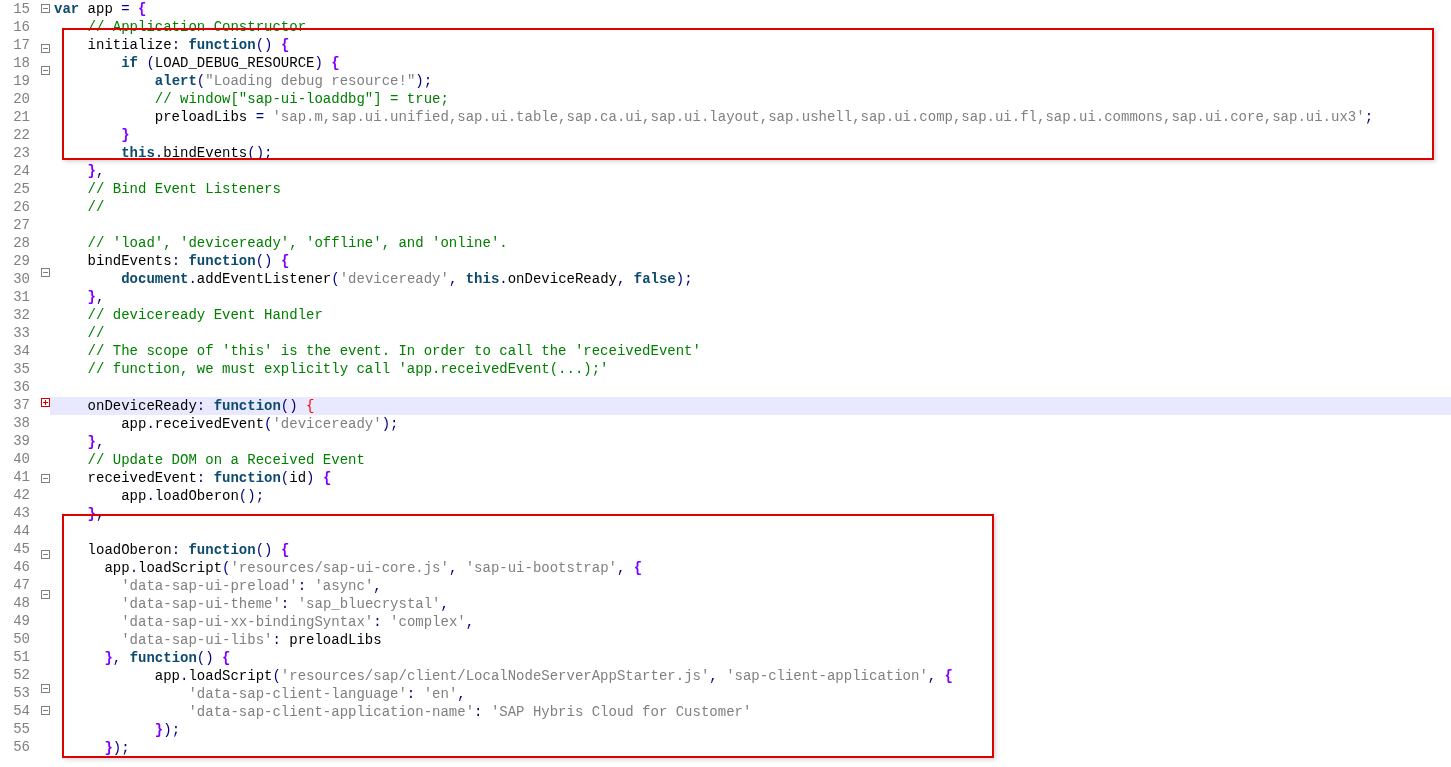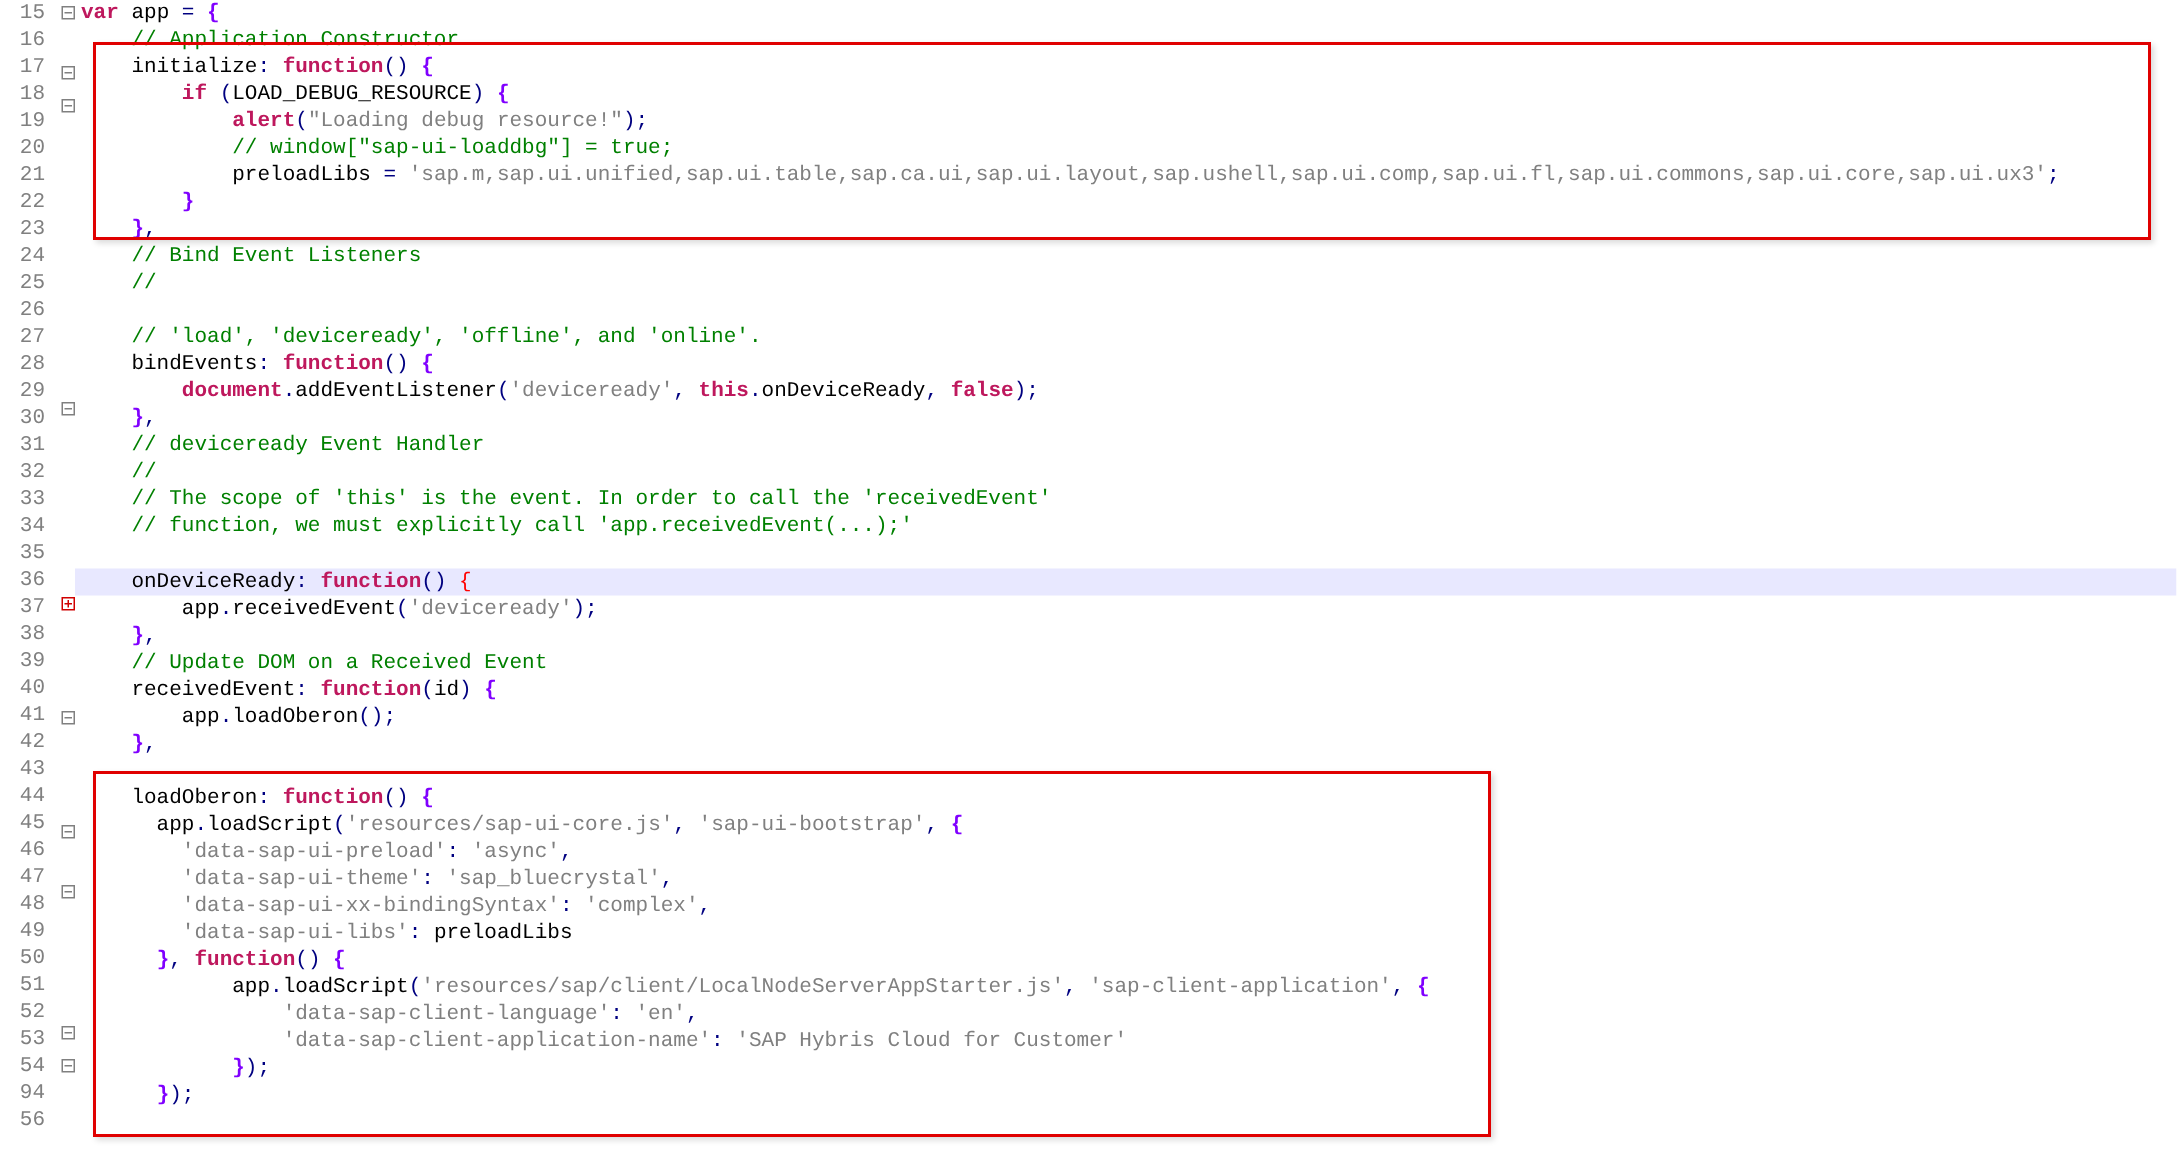--- a/index.html
+++ b/index.html
@@ -56,21 +56,21 @@
   }
   .code {
     flex: 1;
     position: relative;
   }
   .line {
     height: 18px;
     padding-left: 4px;
   }
   .hl { background: #e8e8ff; margin-top: 19px; }
-  .kw { color: #be185d; font-weight: bold; }
+  .kw { color: #0c4a6e; font-weight: bold; }
   .str { color: #808080; }
   .com { color: #008000; }
   .punct { color: #000080; }
   .pbrace { color: #8000ff; font-weight: bold; }
   .redbr { color: #ff0000; }
 
   .redbox {
     position: absolute;
     border: 2px solid #e00000;
     pointer-events: none;
@@ -128,21 +128,21 @@
       <div class="line">45</div>
       <div class="line">46</div>
       <div class="line">47</div>
       <div class="line">48</div>
       <div class="line">49</div>
       <div class="line">50</div>
       <div class="line">51</div>
       <div class="line">52</div>
       <div class="line">53</div>
       <div class="line">54</div>
-      <div class="line">94</div>
+      <div class="line">55</div>
       <div class="line">56</div>
     </div>
   <div class="foldcol" id="foldcol">
       <div class="line">
         <span class="fold"></span>
       </div>
       <div class="line"></div>
       <div class="line">
         <span class="fold"></span>
       </div>
@@ -205,20 +205,21 @@
     <div class="redbox box1"></div>
     <div class="redbox box2"></div>
   <pre class="line"><span class="kw">var</span><span> app </span><span class="punct">=</span><span> </span><span class="pbrace">{</span></pre>
       <pre class="line"><span>    </span><span class="com">// Application Constructor</span></pre>
       <pre class="line"><span>    initialize</span><span class="punct">:</span><span> </span><span class="kw">function</span><span class="punct">()</span><span> </span><span class="pbrace">{</span></pre>
       <pre class="line"><span>        </span><span class="kw">if</span><span> </span><span class="punct">(</span><span>LOAD_DEBUG_RESOURCE</span><span class="punct">)</span><span> </span><span class="pbrace">{</span></pre>
       <pre class="line"><span>            </span><span class="kw">alert</span><span class="punct">(</span><span class="str">"Loading debug resource!"</span><span class="punct">)</span><span class="punct">;</span></pre>
       <pre class="line"><span>            </span><span class="com">// window["sap-ui-loaddbg"] = true;</span></pre>
       <pre class="line"><span>            preloadLibs </span><span class="punct">=</span><span> </span><span class="str">'sap.m,sap.ui.unified,sap.ui.table,sap.ca.ui,sap.ui.layout,sap.ushell,sap.ui.comp,sap.ui.fl,sap.ui.commons,sap.ui.core,sap.ui.ux3'</span><span class="punct">;</span></pre>
       <pre class="line"><span>        </span><span class="pbrace">}</span></pre>
+      <pre class="line"><span>        </span><span class="kw">this</span><span class="punct">.</span><span>bindEvents</span><span class="punct">()</span><span class="punct">;</span></pre>
       <pre class="line"><span>    </span><span class="pbrace">}</span><span class="punct">,</span></pre>
       <pre class="line"><span>    </span><span class="com">// Bind Event Listeners</span></pre>
       <pre class="line"><span>    </span><span class="com">//</span></pre>
       <pre class="line"><span>    </span></pre>
       <pre class="line"><span>    </span><span class="com">// 'load', 'deviceready', 'offline', and 'online'.</span></pre>
       <pre class="line"><span>    bindEvents</span><span class="punct">:</span><span> </span><span class="kw">function</span><span class="punct">()</span><span> </span><span class="pbrace">{</span></pre>
       <pre class="line"><span>        </span><span class="kw">document</span><span class="punct">.</span><span>addEventListener</span><span class="punct">(</span><span class="str">'deviceready'</span><span class="punct">,</span><span> </span><span class="kw">this</span><span class="punct">.</span><span>onDeviceReady</span><span class="punct">,</span><span> </span><span class="kw">false</span><span class="punct">)</span><span class="punct">;</span></pre>
       <pre class="line"><span>    </span><span class="pbrace">}</span><span class="punct">,</span></pre>
       <pre class="line"><span>    </span><span class="com">// deviceready Event Handler</span></pre>
       <pre class="line"><span>    </span><span class="com">//</span></pre>

